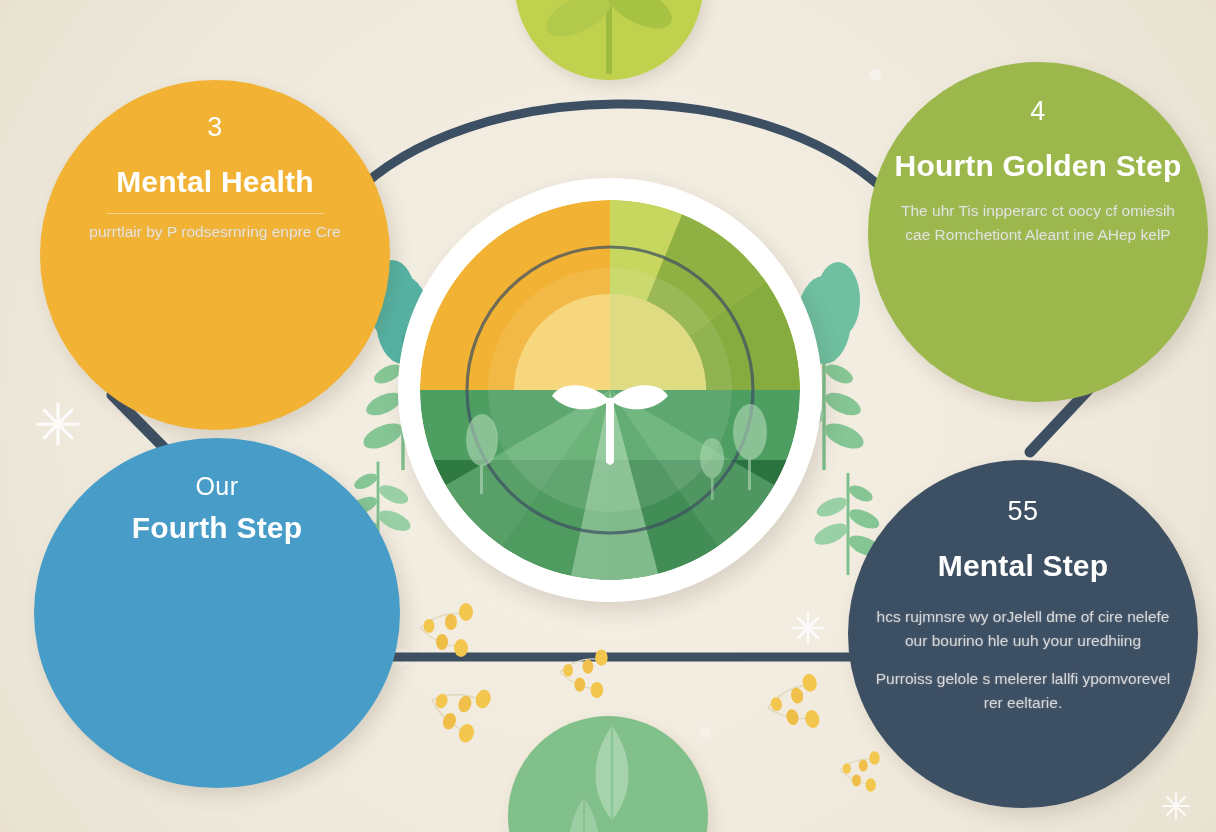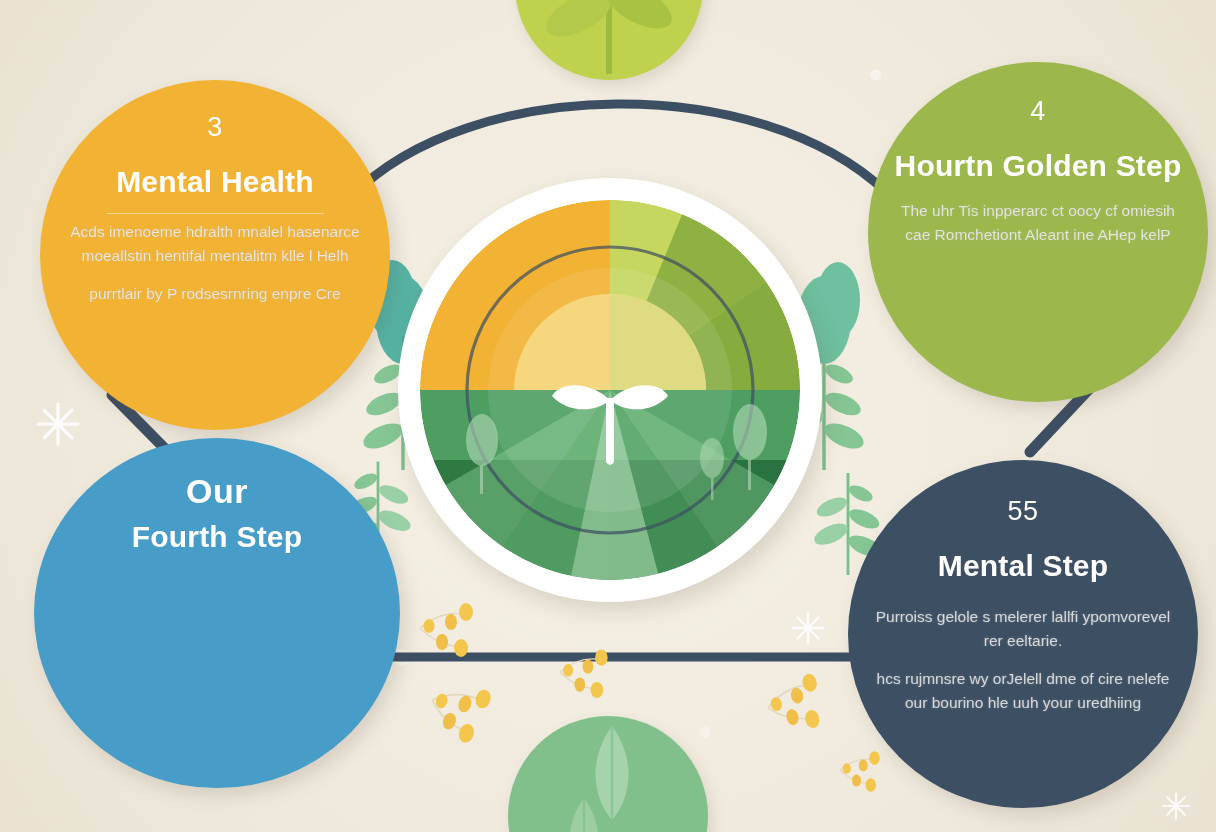--- a/index.html
+++ b/index.html
@@ -241,44 +241,43 @@
         </g>
       </svg>
     </div>
   </div>
 
   <div class="node" id="node-mental-health" style="background:#f2b233">
     <div class="num">3</div>
     <div class="title">Mental Health</div>
     <div class="rule"></div>
     <div class="body blurcopy onlight">
-      <p>Acds imenoeme hdralth mnalel hasenarce moeallstin hentifal mentalitm klle l Helh</p>
       <p>purrtlair by P rodsesrnring enpre Cre</p>
     </div>
   </div>
 
   <div class="node" id="node-golden-step" style="background:#9cb84c">
     <div class="num">4</div>
     <div class="title" style="">Hourtn Golden Step</div>
     <div class="body blurcopy onlight" style="margin-top:16px">
       <p>The uhr Tis inpperarc ct oocy cf omiesih cae Romchetiont Aleant ine AHep kelP</p>
     </div>
   </div>
 
   <div class="node" id="node-fourth-step" style="background:#479cc8">
-    <div class="num" style="font-size:34px;font-weight:700">Our</div>
+    <div class="num" style="font-size:25px;font-weight:400">Our</div>
     <div class="title" style="margin-top:12px">Fourth Step</div>
   </div>
 
   <div class="node" id="node-mental-step" style="background:#3d4f63">
     <div class="num">55</div>
     <div class="title">Mental Step</div>
     <div class="body blurcopy" style="margin-top:22px;padding:0 26px">
+      <p>hcs rujmnsre wy orJelell dme of cire nelefe our bourino hle uuh your uredhiing</p>
       <p>Purroiss gelole s melerer lallfi ypomvorevel rer eeltarie.</p>
-      <p>hcs rujmnsre wy orJelell dme of cire nelefe our bourino hle uuh your uredhiing</p>
     </div>
   </div>
 
   <svg id="deco-front" class="layer" viewBox="0 0 1216 832">
     <defs>
       <g id="sparkle" stroke="#ffffff" stroke-width="2.6" stroke-linecap="round" opacity=".85">
         <path d="M0,-16 L0,16"></path>
           <path d="M-16,0 L16,0"></path>
         <path d="M-11,-11 L11,11"></path>
           <path d="M11,-11 L-11,11"></path>

